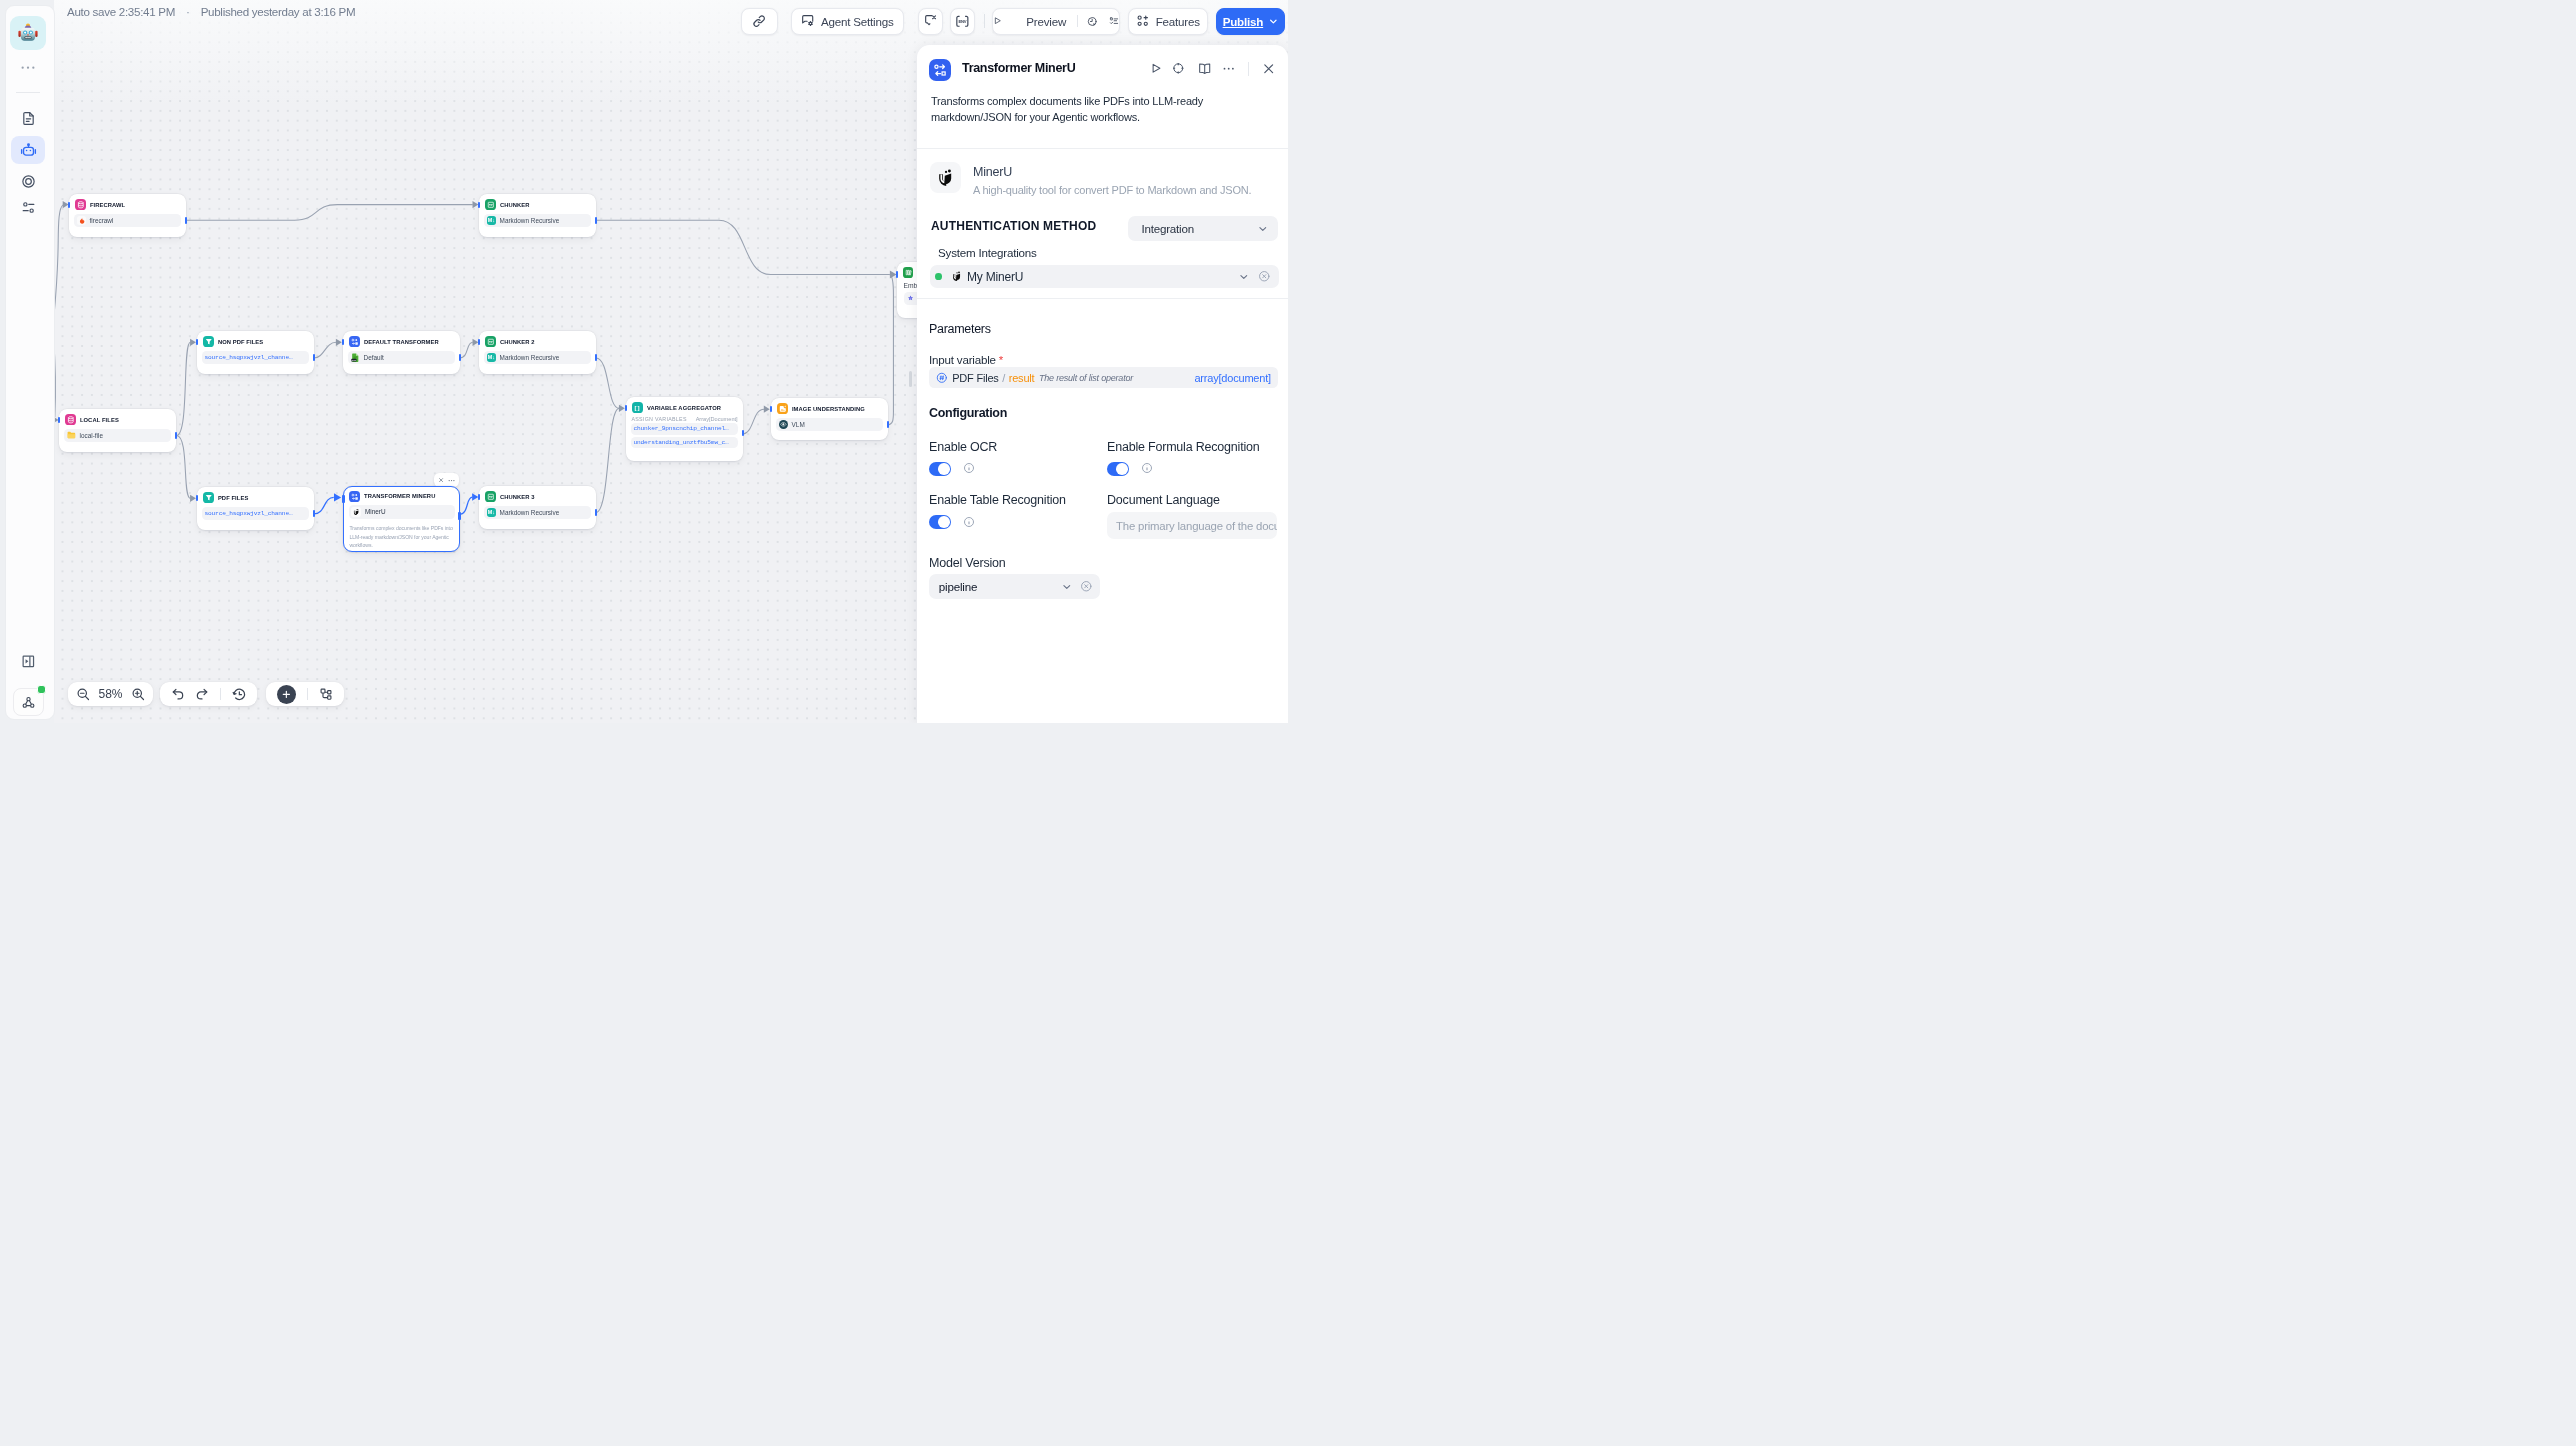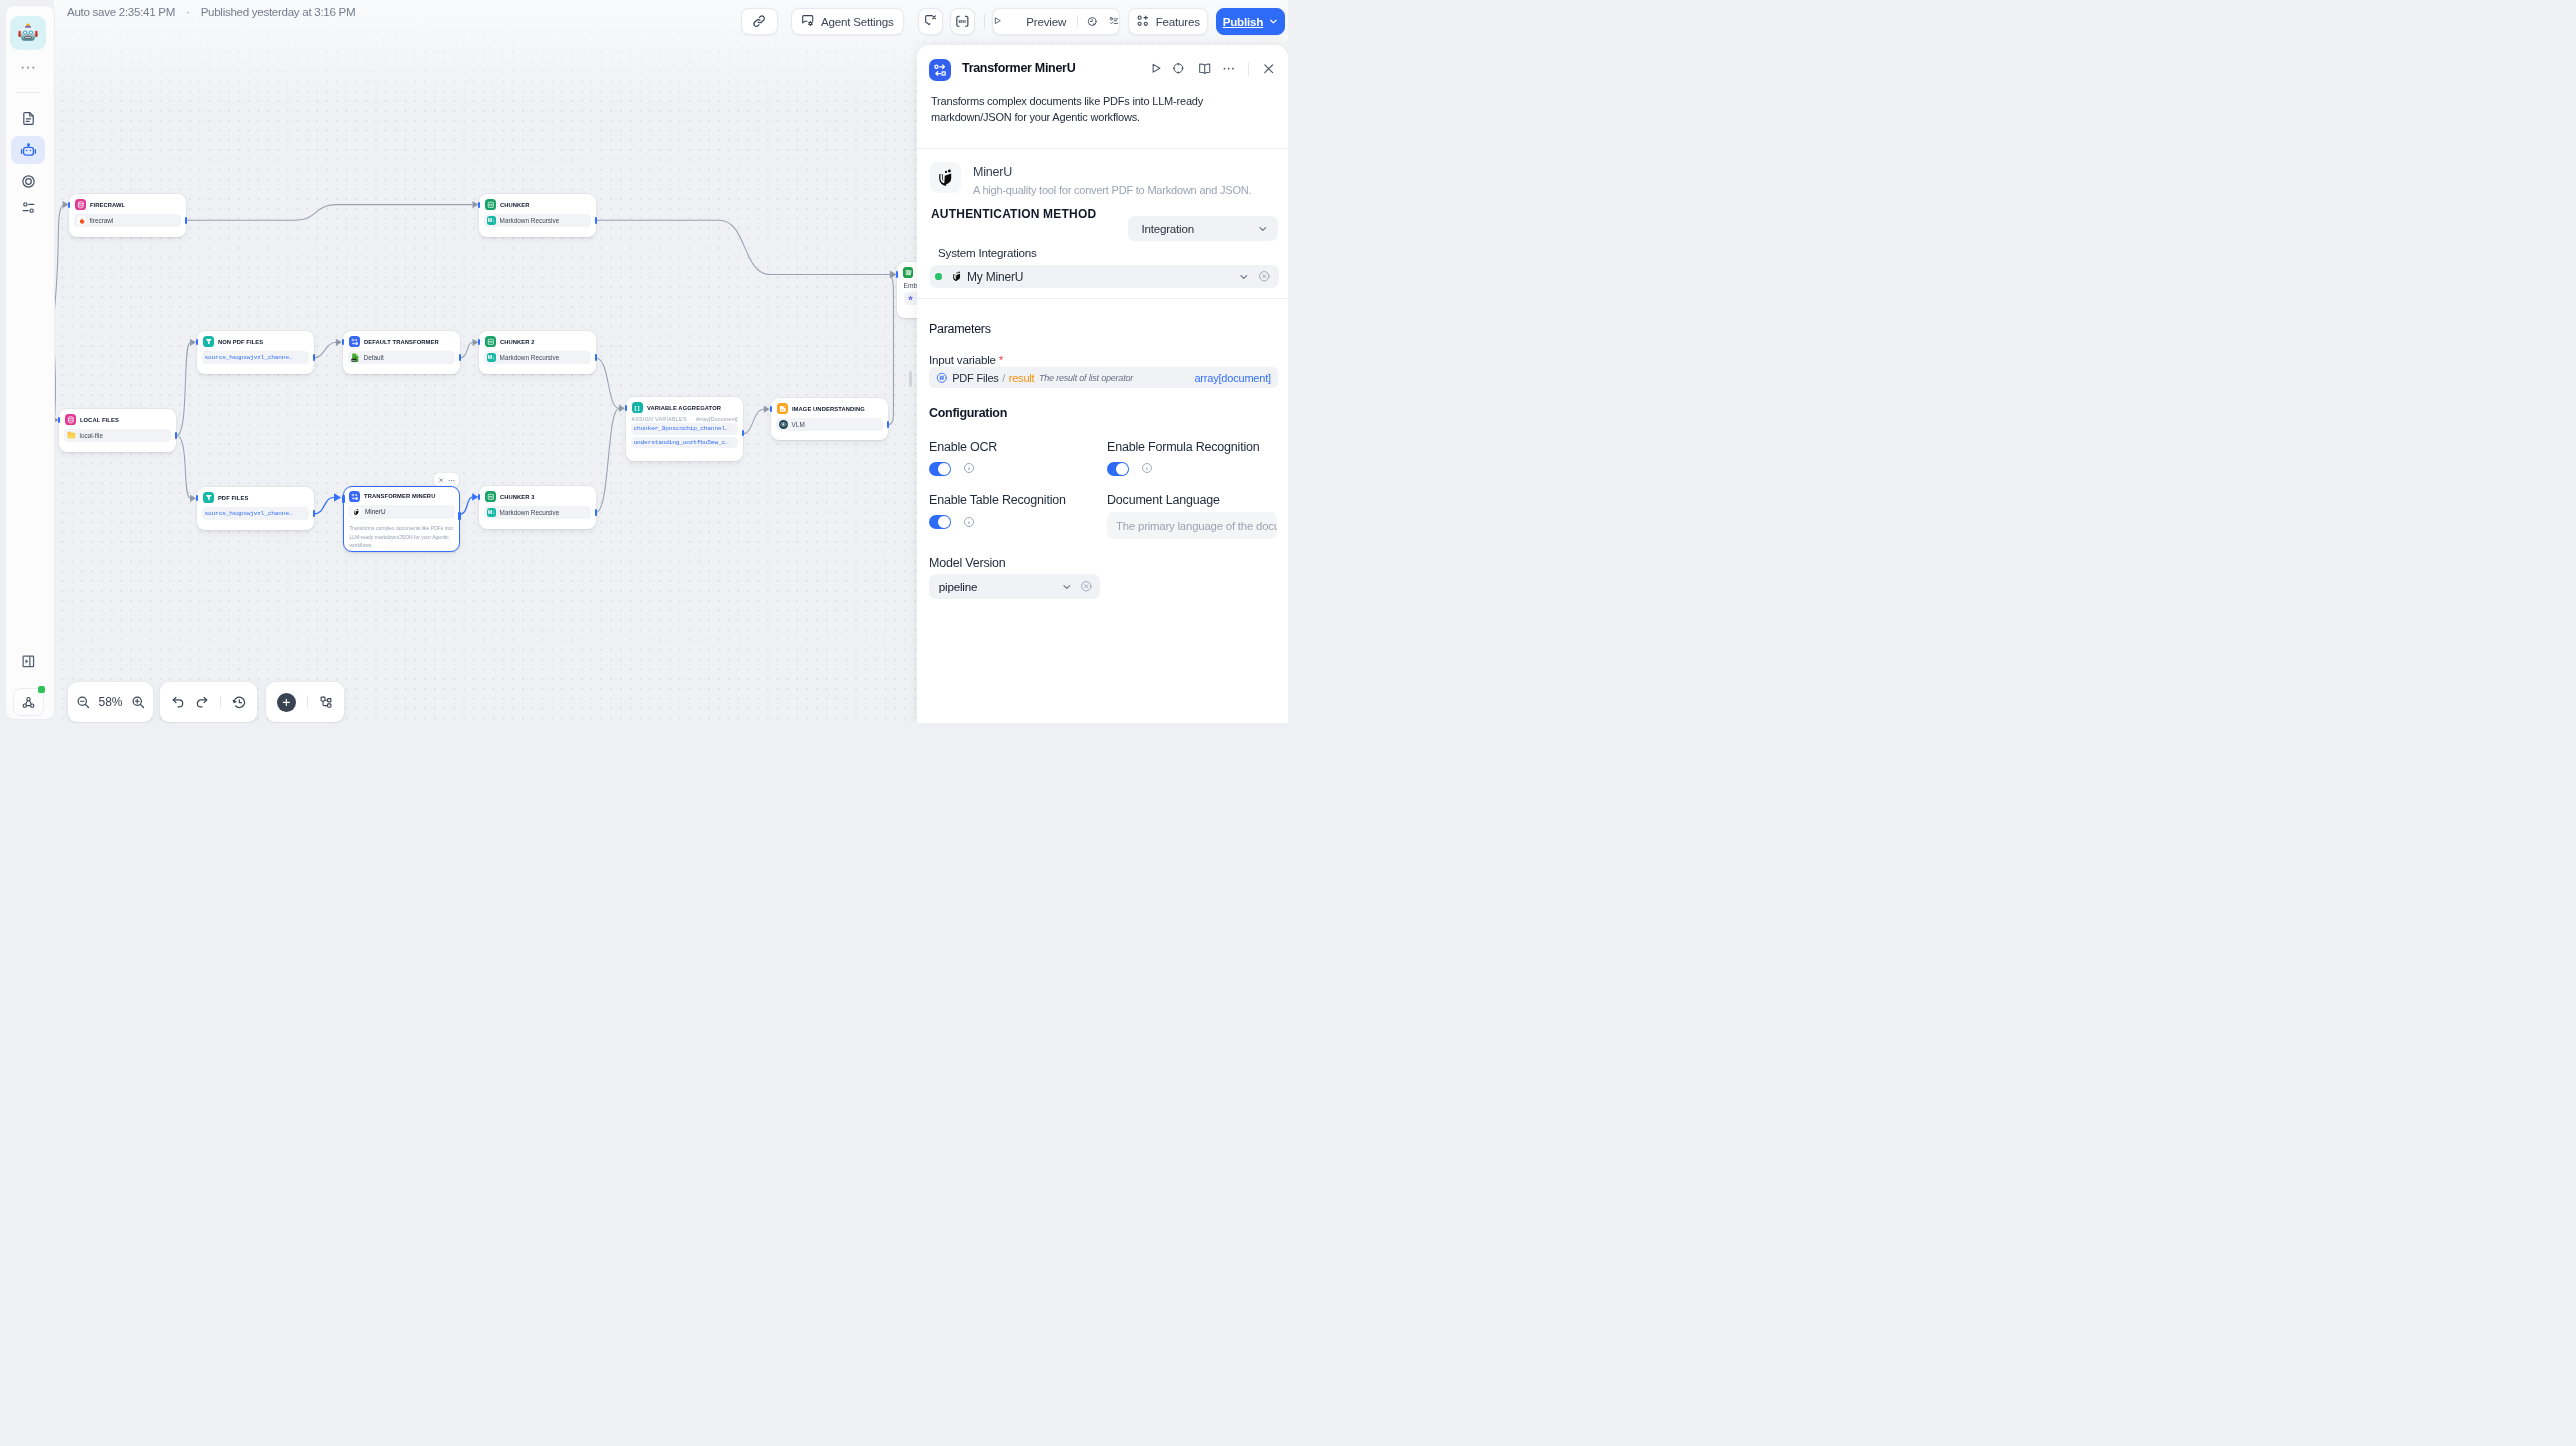--- a/index.html
+++ b/index.html
@@ -470,21 +470,21 @@
   <svg width="15" height="15" viewBox="0 0 24 24" fill="none" stroke="currentColor" stroke-width="1.8">
       <circle cx="12" cy="6.6" r="2.6"></circle>
       <circle cx="6" cy="17" r="2.6"></circle>
       <circle cx="18" cy="17" r="2.6"></circle>
       <path d="M10.7 8.9l-3.3 5.8M13.3 8.9l3.3 5.8M8.7 17h6.6"></path>
     </svg>
 </div>
 <div style="position:absolute;left:37px;top:685px;width:9px;height:9px;background:#2fc25b;border:1.3px solid #fff;border-radius:3.1px;z-index:32;"></div>
 
 <style>
-.cgroup { position:absolute; top:682px; height:40px; background:#fff; border-radius:9px;
+.cgroup { position:absolute; top:682px; height:24px; background:#fff; border-radius:9px;
   box-shadow:0 0.9px 1.8px rgba(16,24,40,.06), 0 1.8px 7.1px rgba(16,24,40,.06); display:flex; align-items:center; z-index:10; color:#3a4352;}
 </style>
 <div class="cgroup" style="left:68px;width:85px;justify-content:space-evenly;">
   <svg width="14.3" height="14.3" viewBox="0 0 24 24" fill="none" stroke="currentColor" stroke-width="2" stroke-linecap="round">
       <circle cx="10.5" cy="10.5" r="7"></circle>
       <path d="M15.8 15.8L21 21M7.5 10.5h6"></path>
     </svg>
   <span style="font-size:12px;color:#394150;">58%</span>
   <svg width="14.3" height="14.3" viewBox="0 0 24 24" fill="none" stroke="currentColor" stroke-width="2" stroke-linecap="round">
       <circle cx="10.5" cy="10.5" r="7"></circle>
@@ -575,21 +575,21 @@
           <path d="M8.2 8.3 V13.3 A4.1 4.1 0 0 0 12.3 17.4" fill="none" stroke="#fff" stroke-width="1.9"></path>
           <path d="M12.1 9.7 L19.3 7.4 V12.9 A6.6 6.6 0 0 1 12.6 19.3 Q12 19.3 11.5 19.2 Z" fill="#0c0c0c"></path>
           <circle cx="13.5" cy="5.5" r="1.3" fill="#0c0c0c"></circle>
           <circle cx="17.3" cy="4.5" r="1.65" fill="#0c0c0c"></circle>
         </g>
       </svg>
   </div>
   <div style="position:absolute;left:56px;top:120px;font-size:12.5px;letter-spacing:-0.2px;color:#344054;">MinerU</div>
   <div style="position:absolute;left:56px;top:139px;font-size:11px;letter-spacing:-0.2px;color:#9aa4b2;">A high-quality tool for convert PDF to Markdown and JSON.</div>
 
-  <div style="position:absolute;left:14px;top:162px;font-size:12px;font-weight:700;color:#101828;letter-spacing:0.2px;">AUTHENTICATION METHOD</div>
+  <div style="position:absolute;left:14px;top:174px;font-size:12px;font-weight:700;color:#101828;letter-spacing:0.2px;">AUTHENTICATION METHOD</div>
   <div style="position:absolute;left:211px;top:171px;width:150px;height:25.4px;background:#f1f2f5;border-radius:7.1px;display:flex;align-items:center;padding:0 9px 0 13.4px;color:#2a3342;">
     <span style="flex:1">Integration</span>
     <svg width="11.6" height="11.6" viewBox="0 0 24 24" fill="none" stroke="#667085" stroke-width="2.2" stroke-linecap="round" stroke-linejoin="round">
         <path d="M6 9.5l6 6 6-6"></path>
       </svg>
   </div>
 
   <div style="position:absolute;left:21px;top:201px;color:#1d2939;">System Integrations</div>
   <div style="position:absolute;left:12.5px;top:220px;width:349px;height:23px;background:#f1f2f5;border-radius:7.1px;display:flex;align-items:center;padding:0 8px 0 5.8px;">
     <span style="width:6.7px;height:6.7px;border-radius:50%;background:#2dc26a;"></span>

